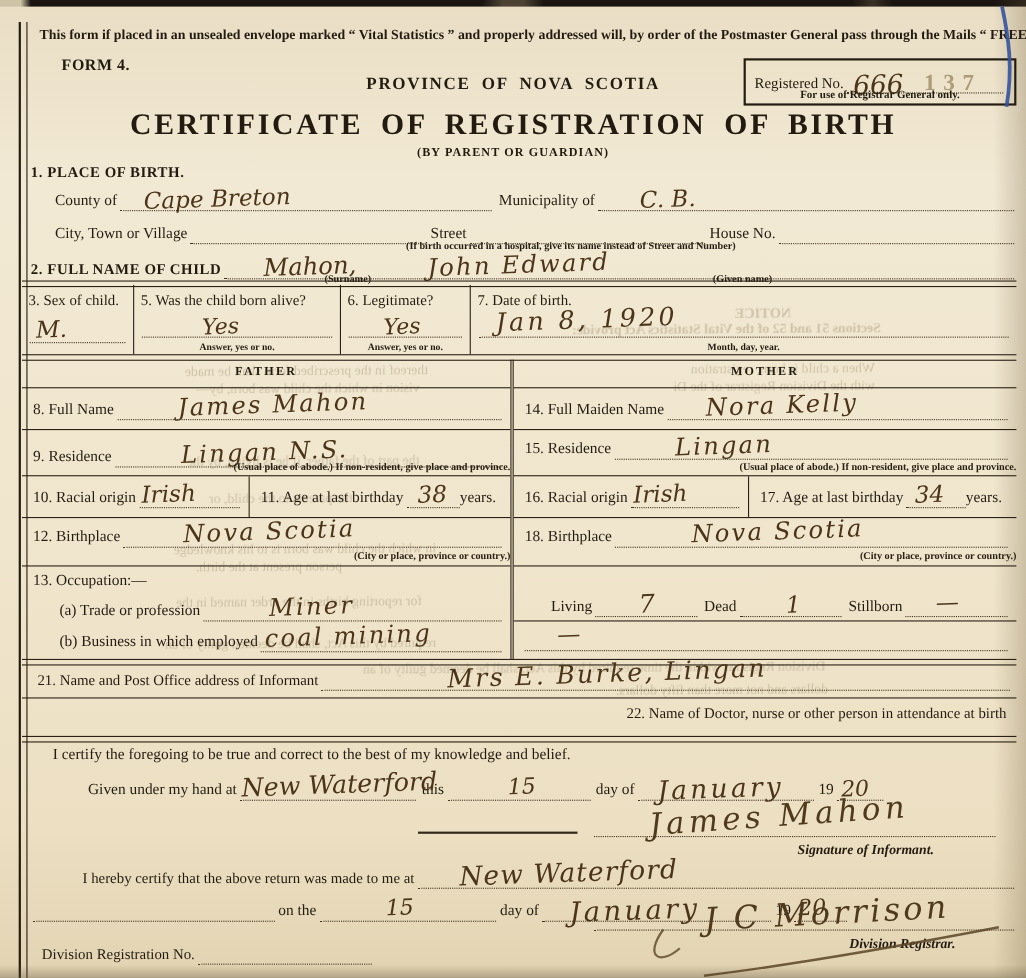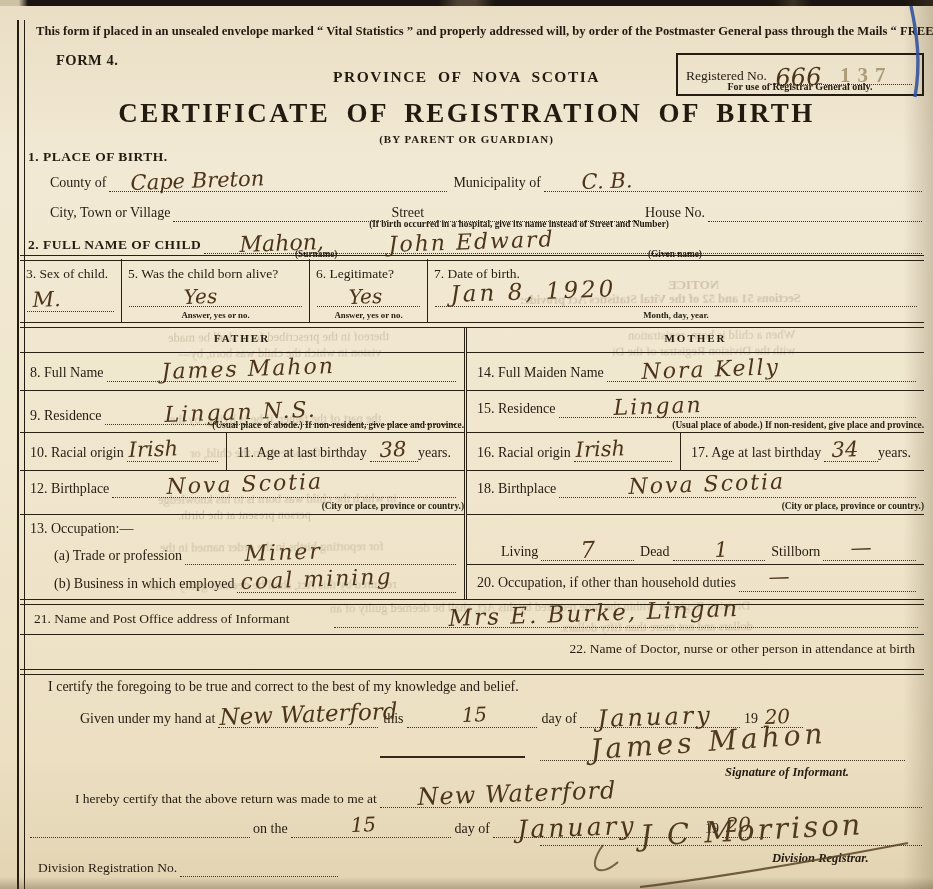--- a/index.html
+++ b/index.html
@@ -276,33 +276,32 @@
           </span>
           <span class="lbl" style="padding-left:6px;">Stillborn</span>
           <span class="fill">
             <span class="hw" style="left:28px;bottom:1px;font-size:21px;">—</span>
           </span>
         </div>
       </div>
 
       <div style="position:relative;height:33px;">
         <div class="row" style="left:10px;right:8px;bottom:6px;height:20px;">
-          <span class="lbl">20. Occupation, if other than household duties</span>
           <span class="fill">
             <span class="hw" style="left:30px;bottom:3px;font-size:21px;">—</span>
           </span>
         </div>
       </div>
     </div>
   </div>
 
   <div class="dblrule" style="left:20px;right:9px;top:599px;"></div>
 
   <div class="abs" style="left:20px;right:9px;top:603px;height:31px;border-bottom:1.6px solid #2b2113;">
-    <div class="row" style="left:14px;right:6px;bottom:6px;height:20px;gap:42px;">
+    <div class="row" style="left:14px;right:6px;bottom:6px;height:20px;">
       <span class="lbl" style="font-size:13.5px;">21. Name and Post Office address of Informant</span>
       <span class="fill">
         <span class="hw" style="left:115px;bottom:-3px;font-size:23px;letter-spacing:2px;">Mrs E. Burke, Lingan</span>
       </span>
     </div>
   </div>
   <div class="abs" style="left:20px;right:9px;top:634px;height:34px;">
     <div class="row" style="left:14px;right:6px;bottom:7px;height:20px;flex-direction:column;">
       <span class="lbl" style="font-size:13.5px;">22. Name of Doctor, nurse or other person in attendance at birth</span>
       <span class="fill">

